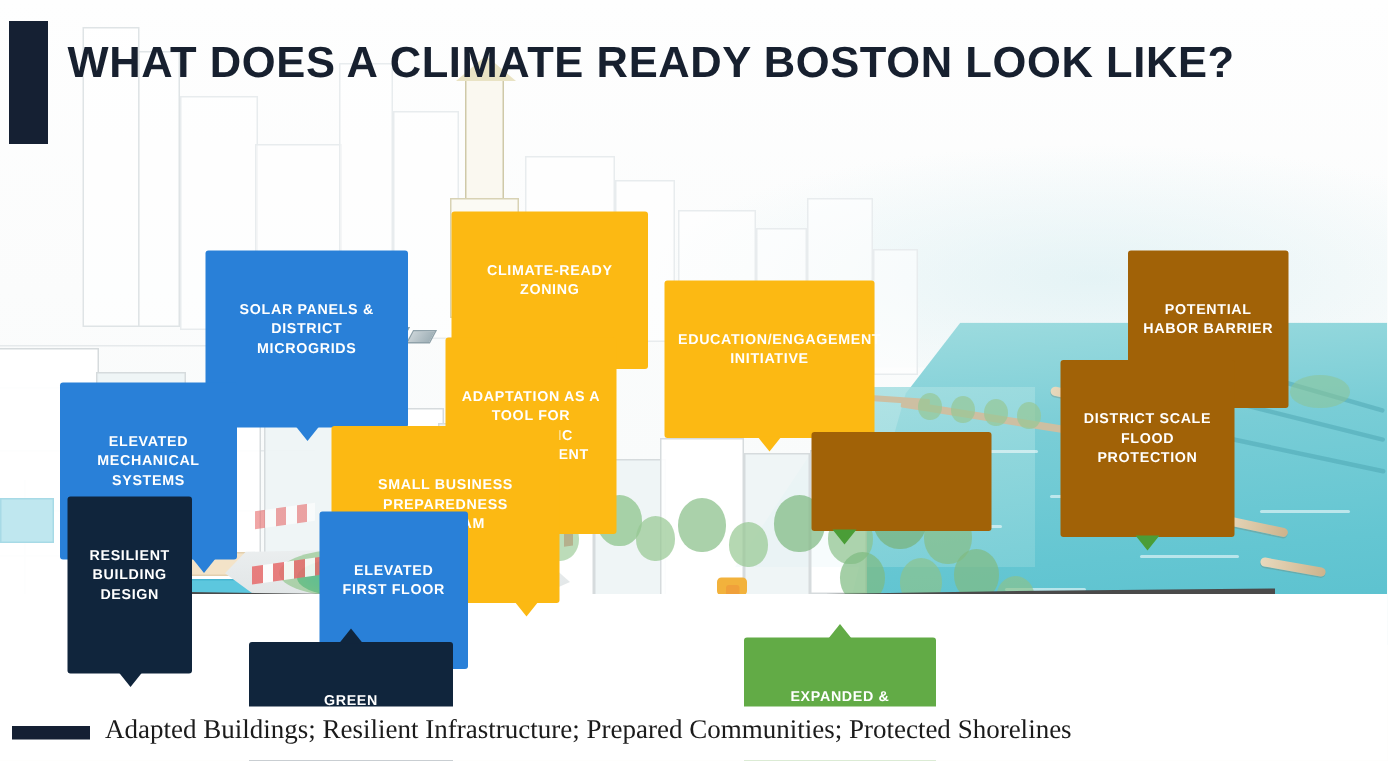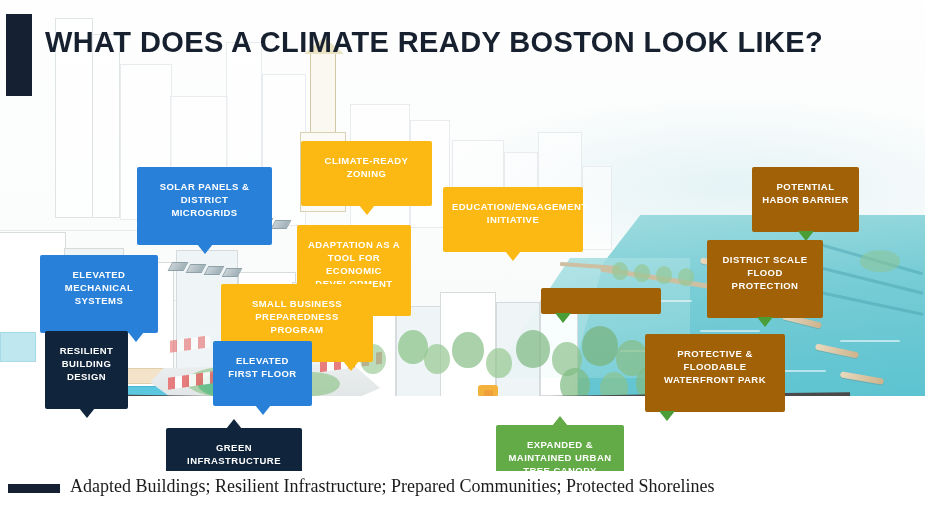--- a/index.html
+++ b/index.html
@@ -157,21 +157,21 @@
 
   
   .callout {
     position:absolute;
     color:#ffffff;
     font-size:9.5px;
     font-weight:bold;
     letter-spacing:.45px;
     line-height:13px;
     text-align:center;
-    padding:0 9px;
+    padding:20px 9px;
     border-radius:2px;
     white-space:pre-line;
   }
   .callout .tail {
     position:absolute;
     left:50%;
     bottom:-9px;
     margin-left:-8px;
     width:0; height:0;
     border-left:8px solid transparent;
@@ -380,25 +380,20 @@
   <div class="callout c-green" style="left:541px;top:288px;width:120px;">
     <i class="tail tail-left"></i>
   </div>
 
   <div class="callout c-navy" style="left:45px;top:331px;width:83px;">
     <span class="txt">RESILIENT
 BUILDING DESIGN</span>
     <i class="tail"></i>
   </div>
 
-  <div class="callout c-green" style="left:645px;top:334px;width:140px;">
-    <span class="txt">PROTECTIVE &amp; FLOODABLE
-WATERFRONT PARK</span>
-    <i class="tail tail-left"></i>
-  </div>
 
   <div class="callout c-blue" style="left:213px;top:341px;width:99px;">
     <span class="txt">ELEVATED
 FIRST FLOOR</span>
     <i class="tail"></i>
   </div>
 
   <div class="callout c-navy" style="left:166px;top:428px;width:136px;">
     <span class="txt">GREEN INFRASTRUCTURE
 BIOSWALE</span>

